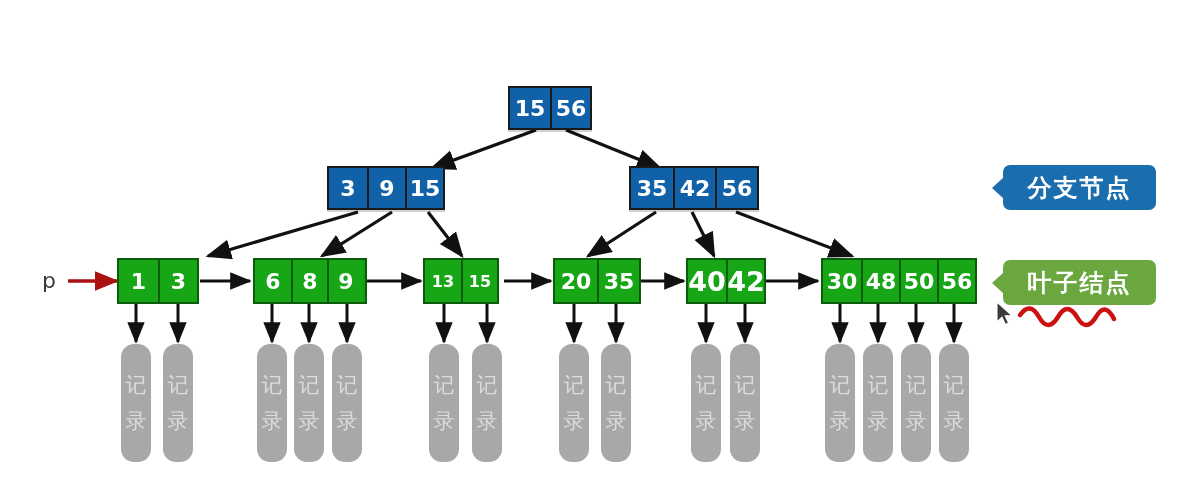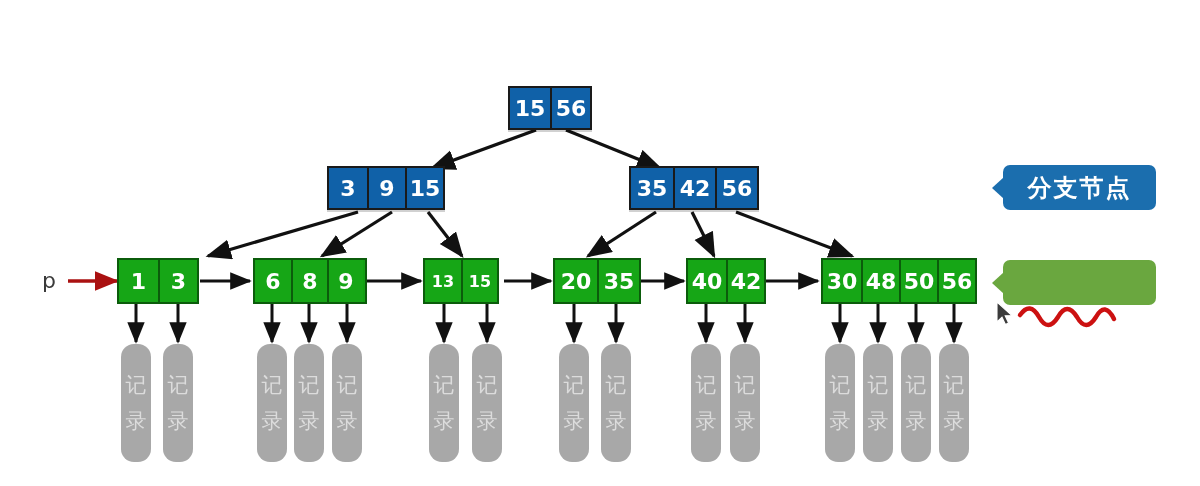--- a/index.html
+++ b/index.html
@@ -196,21 +196,21 @@
   <div class="node leaf" style="left:423px;top:258px;width:76px;height:46px;font-size:16px;">
     <div class="cell" style="width:42px;">13</div>
     <div class="cell" style="width:42px;">15</div>
   </div>
 
   <div class="node leaf" style="left:553px;top:258px;width:88px;height:46px;font-size:22px;">
     <div class="cell" style="width:42px;">20</div>
     <div class="cell" style="width:42px;">35</div>
   </div>
 
-  <div class="node leaf" style="left:686px;top:258px;width:80px;height:46px;font-size:22px;">
+  <div class="node leaf" style="left:686px;top:258px;width:80px;height:46px;font-size:27px;">
     <div class="cell" style="width:38px;">40</div>
     <div class="cell" style="width:38px;">42</div>
   </div>
 
   <div class="node leaf" style="left:821px;top:258px;width:156px;height:46px;font-size:22px;">
     <div class="cell" style="width:38px;">30</div>
     <div class="cell" style="width:38px;text-align:right;">48</div>
     <div class="cell" style="width:38px;">50</div>
     <div class="cell" style="width:38px;">56</div>
   </div>
@@ -283,16 +283,17 @@
 
   <div id="p-label" style="left:42px;top:270px;">p</div>
 
   <div class="legend legend-branch" style="left:1003px;top:165px;width:153px;height:45px;">
     <span class="tab"></span>
     <span>分支节点</span>
   </div>
 
   <div class="legend legend-leaf" style="left:1003px;top:260px;width:153px;height:45px;">
     <span class="tab"></span>
+    <span>叶子结点</span>
   </div>
 
 
 </div>
 
 </body></html>

